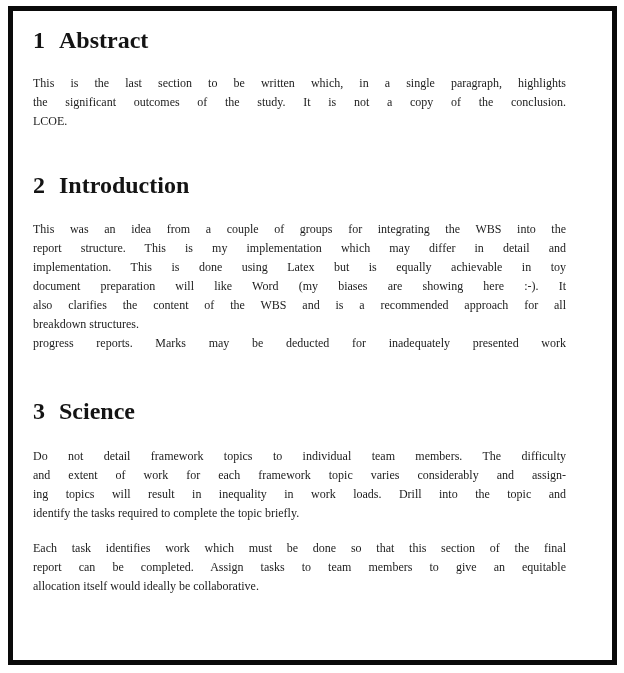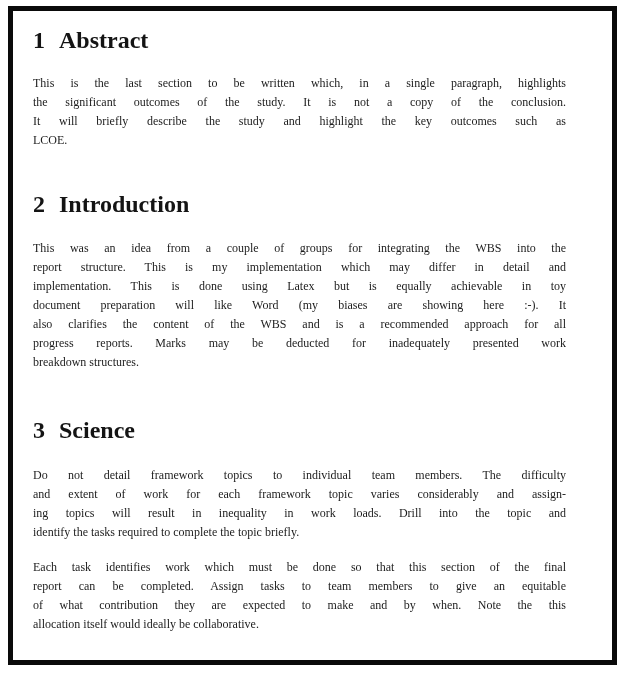--- a/index.html
+++ b/index.html
@@ -55,53 +55,51 @@
 <div class="doc-frame">
 
   <div class="section">
     <div class="section-heading h1">
       <span>1</span>
       <span>Abstract</span>
     </div>
     <div class="para">
       <div class="line">This is the last section to be written which, in a single paragraph, highlights</div>
       <div class="line">the significant outcomes of the study. It is not a copy of the conclusion.</div>
-      <div class="line">It will briefly describe the study and highlight the key outcomes such as</div>
       <div class="line last">LCOE.</div>
     </div>
   </div>
 
   <div class="section">
     <div class="section-heading h2">
       <span>2</span>
       <span>Introduction</span>
     </div>
     <div class="para">
       <div class="line">This was an idea from a couple of groups for integrating the WBS into the</div>
       <div class="line">report structure. This is my implementation which may differ in detail and</div>
       <div class="line">implementation. This is done using Latex but is equally achievable in toy</div>
       <div class="line">document preparation will like Word (my biases are showing here :-). It</div>
       <div class="line">also clarifies the content of the WBS and is a recommended approach for all</div>
+      <div class="line last">breakdown structures.</div>
       <div class="line">progress reports. Marks may be deducted for inadequately presented work</div>
-      <div class="line last">breakdown structures.</div>
     </div>
   </div>
 
   <div class="section">
     <div class="section-heading h3">
       <span>3</span>
       <span>Science</span>
     </div>
     <div class="para">
       <div class="line">Do not detail framework topics to individual team members. The difficulty</div>
       <div class="line">and extent of work for each framework topic varies considerably and assign-</div>
       <div class="line">ing topics will result in inequality in work loads. Drill into the topic and</div>
       <div class="line last">identify the tasks required to complete the topic briefly.</div>
     </div>
     <div class="para">
       <div class="line">Each task identifies work which must be done so that this section of the final</div>
       <div class="line">report can be completed. Assign tasks to team members to give an equitable</div>
-      <div class="line">of what contribution they are expected to make and by when. Note the this</div>
       <div class="line last">allocation itself would ideally be collaborative.</div>
     </div>
   </div>
 
 </div>
 
 </body></html>

